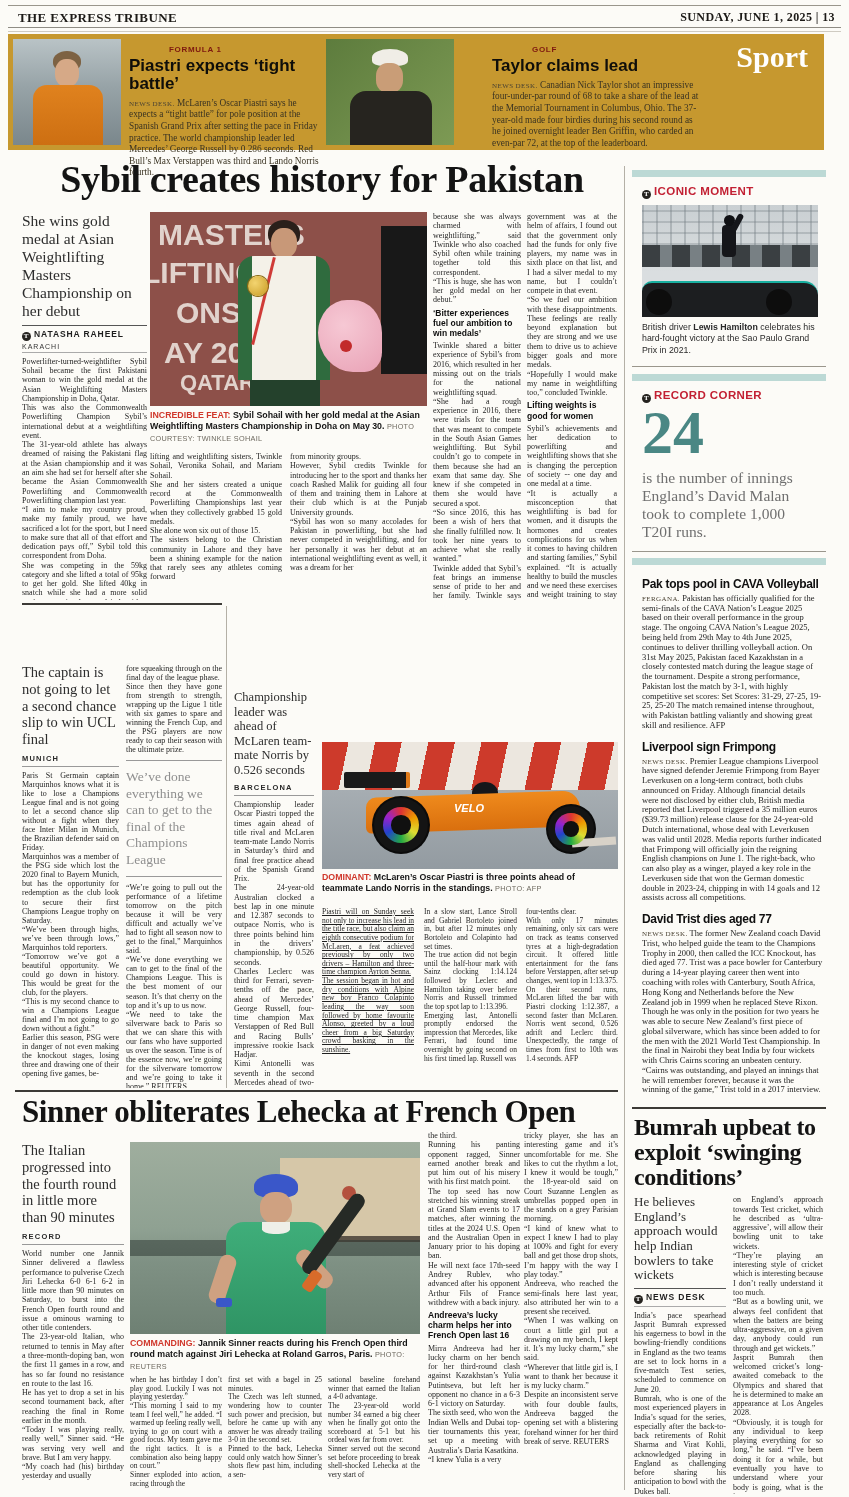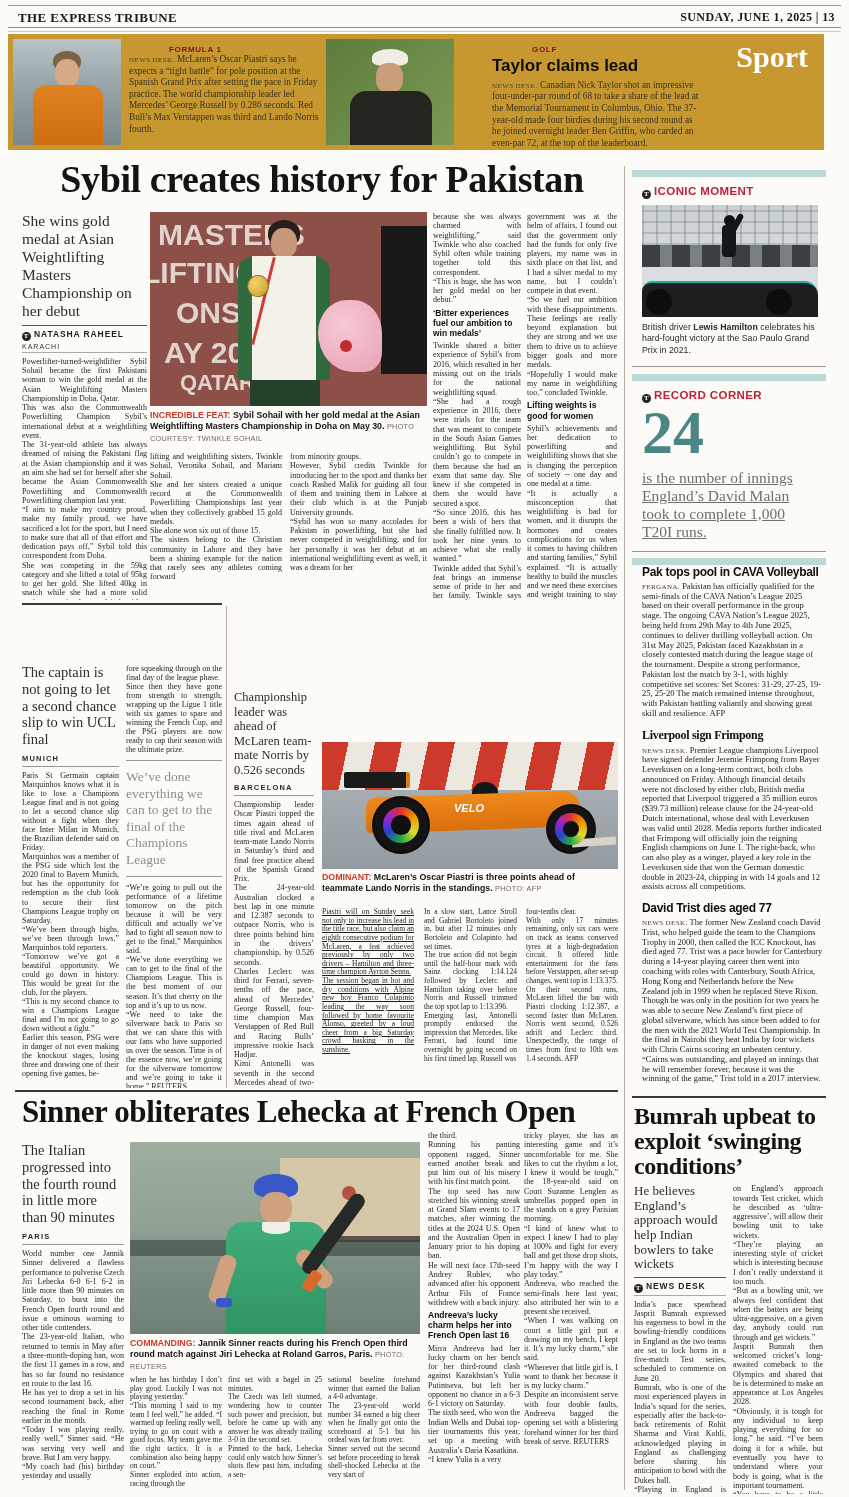--- a/index.html
+++ b/index.html
@@ -59,20 +59,21 @@
   <div class="abs dbl" style="left:8px;top:27px;width:833px;"></div>
 
   <div class="abs banner" style="left:8px;top:34px;width:816px;height:116px;">
     <div class="ph" style="left:5px;top:5px;width:108px;height:106px;background:linear-gradient(180deg,#b9c3c6 0%,#97a3a7 45%,#7a878c 100%);">
       <div class="abs" style="left:40px;top:12px;width:28px;height:20px;background:#7d6243;border-radius:50% 50% 40% 40%;"></div>
       <div class="abs" style="left:42px;top:20px;width:24px;height:28px;background:#d6a987;border-radius:45%;"></div>
       <div class="abs" style="left:20px;top:46px;width:70px;height:60px;background:linear-gradient(180deg,#e0821e,#cd6f12);border-radius:14px 14px 0 0;"></div>
     </div>
     <div class="abs" style="left:121px;top:11px;width:190px;">
       <div class="kick">FORMULA 1</div>
+      <div class="bhead">Piastri expects ‘tight battle’</div>
       <div class="bbody"><span class="lead">NEWS DESK.</span><span> McLaren’s Oscar Piastri says he expects a “tight battle” for pole position at the Spanish Grand Prix after setting the pace in Friday practice. The world championship leader led Mercedes’ George Russell by 0.286 seconds. Red Bull’s Max Verstappen was third and Lando Norris fourth.</span></div>
     </div>
     <div class="ph" style="left:318px;top:5px;width:128px;height:106px;background:linear-gradient(135deg,#5d7c3d,#7d9a54);">
       <div class="abs" style="left:46px;top:10px;width:36px;height:17px;background:#f0ede6;border-radius:50% 50% 30% 30%;"></div>
       <div class="abs" style="left:50px;top:24px;width:27px;height:30px;background:#c99d77;border-radius:42%;"></div>
       <div class="abs" style="left:24px;top:52px;width:82px;height:54px;background:#26241f;border-radius:16px 16px 0 0;"></div>
     </div>
     <div class="abs" style="left:456px;top:11px;width:208px;margin-left:28px;">
       <div class="kick">GOLF</div>
       <div class="bhead">Taylor claims lead</div>
@@ -191,21 +192,21 @@
 The true action did not begin until the half-hour mark with Sainz clocking 1:14.124 followed by Leclerc and Hamilton taking over before Norris and Russell trimmed the top spot lap to 1:13.396.
 Emerging last, Antonelli promptly endorsed the impression that Mercedes, like Ferrari, had found time overnight by going second on his first timed lap. Russell was</div>
   <div class="abs col bt bt-sm" style="left:526px;top:908px;width:92px;height:178px;">four-tenths clear.
 With only 17 minutes remaining, only six cars were on track as teams conserved tyres at a high-degradation circuit. It offered little entertainment for the fans before Verstappen, after set-up changes, went top in 1:13.375.
 On their second runs, McLaren lifted the bar with Piastri clocking 1:12.387, a second faster than McLaren. Norris went second, 0.526 adrift and Leclerc third. Unexpectedly, the range of times from first to 10th was 1.4 seconds. AFP</div>
 
   <div class="abs rule-dark" style="left:15px;top:1090px;width:603px;"></div>
   <div class="abs hl" style="left:22px;top:1096px;width:600px;font-size:31px;">Sinner obliterates Lehecka at French Open</div>
   <div class="abs col" style="left:22px;top:1142px;width:102px;height:352px;">
     <div class="deck" style="font-size:14.5px;">The Italian progressed into the fourth round in little more than 90 minutes</div>
-    <div class="city">PARIS</div>
+    <div class="city">RECORD</div>
     <div class="bt">World number one Jannik Sinner delivered a flawless performance to pulverise Czech Jiri Lehecka 6-0 6-1 6-2 in little more than 90 minutes on Saturday, to burst into the French Open fourth round and issue a ominous warning to other title contenders.
 The 23-year-old Italian, who returned to tennis in May after a three-month-doping ban, won the first 11 games in a row, and has so far found no resistance en route to the last 16.
 He has yet to drop a set in his second tournament back, after reaching the final in Rome earlier in the month.
 “Today I was playing really, really well,” Sinner said. “He was serving very well and brave. But I am very happy.
 “My coach had (his) birthday yesterday and usually</div>
   </div>
 
   <div class="ph" style="left:130px;top:1142px;width:290px;height:192px;background:linear-gradient(180deg,#9fae9e 0%,#8fa192 45%,#7f9184 62%,#6e8073 100%);">
     <div class="abs" style="left:150px;top:16px;width:140px;height:78px;background:#d6c7a8;border-bottom:6px solid #5d5448;"></div>
     <div class="abs" style="left:212px;top:44px;width:14px;height:14px;background:#b4513e;border-radius:50%;"></div>
@@ -264,29 +265,29 @@
       <div class="abs" style="left:80px;top:20px;width:14px;height:32px;background:#15161a;border-radius:4px;"></div>
       <div class="abs" style="left:82px;top:10px;width:11px;height:11px;background:#101114;border-radius:50%;"></div>
       <div class="abs" style="left:92px;top:8px;width:6px;height:20px;background:#15161a;border-radius:3px;transform:rotate(28deg);"></div>
     </div>
     <div class="hcap" style="margin:5px 0 0 10px;width:176px;"><span>British driver </span><b>Lewis Hamilton</b><span> celebrates his hard-fought victory at the Sao Paulo Grand Prix in 2021.</span></div>
 
     <div class="rule" style="margin:10px 0 0;"></div>
     <div class="tealbar" style="margin-top:7px;"></div>
     <div class="sb-label" style="margin:8px 0 2px 10px;"><span class="logo-dot">T</span><span>RECORD CORNER</span></div>
     <div class="big-num" style="margin-left:10px;">24</div>
-    <div class="innings" style="margin:8px 0 8px 10px;width:176px;text-decoration:underline;">is the number of innings England’s David Malan took to complete 1,000 T20I runs.</div>
+    <div class="innings" style="margin:8px 0 8px 10px;width:176px;">is the number of innings England’s David Malan took to complete 1,000 T20I runs.</div>
 
     <div class="rule" style="margin:10px 0 0;"></div>
     <div class="tealbar" style="margin-top:6px;"></div>
 
-    <div class="sb-head" style="margin:0 0 0 10px;">Pak tops pool in CAVA Volleyball</div>
+    <div class="sb-head" style="margin:12px 0 0 10px;">Pak tops pool in CAVA Volleyball</div>
     <div class="sb-bt" style="margin:3px 0 0 10px;width:181px;"><span class="lead">FERGANA.</span><span> Pakistan has officially qualified for the semi-finals of the CAVA Nation’s League 2025 based on their overall performance in the group stage. The ongoing CAVA Nation’s League 2025, being held from 29th May to 4th June 2025, continues to deliver thrilling volleyball action. On 31st May 2025, Pakistan faced Kazakhstan in a closely contested match during the league stage of the tournament. Despite a strong performance, Pakistan lost the match by 3-1, with highly competitive set scores: Set Scores: 31-29, 27-25, 19-25, 25-20 The match remained intense throughout, with Pakistan battling valiantly and showing great skill and resilience. AFP</span></div>
 
-    <div class="sb-head" style="margin:9px 0 0 10px;font-family:Liberation Serif, serif;">Liverpool sign Frimpong</div>
+    <div class="sb-head" style="margin:9px 0 0 10px;">Liverpool sign Frimpong</div>
     <div class="sb-bt" style="margin:3px 0 0 10px;width:181px;"><span class="lead">NEWS DESK.</span><span> Premier League champions Liverpool have signed defender Jeremie Frimpong from Bayer Leverkusen on a long-term contract, both clubs announced on Friday. Although financial details were not disclosed by either club, British media reported that Liverpool triggered a 35 million euros ($39.73 million) release clause for the 24-year-old Dutch international, whose deal with Leverkusen was valid until 2028. Media reports further indicated that Frimpong will officially join the reigning English champions on June 1. The right-back, who can also play as a winger, played a key role in the Leverkusen side that won the German domestic double in 2023-24, chipping in with 14 goals and 12 assists across all competitions.</span></div>
 
     <div class="sb-head" style="margin:9px 0 0 10px;">David Trist dies aged 77</div>
     <div class="sb-bt" style="margin:3px 0 0 10px;width:181px;"><span class="lead">NEWS DESK.</span><span> The former New Zealand coach David Trist, who helped guide the team to the Champions Trophy in 2000, then called the ICC Knockout, has died aged 77. Trist was a pace bowler for Canterbury during a 14-year playing career then went into coaching with roles with Canterbury, South Africa, Hong Kong and Netherlands before the New Zealand job in 1999 when he replaced Steve Rixon. Though he was only in the position for two years he was able to secure New Zealand’s first piece of global silverware, which has since been added to for the men with the 2021 World Test Championship. In the final in Nairobi they beat India by four wickets with Chris Cairns scoring an unbeaten century. “Cairns was outstanding, and played an innings that he will remember forever, because it was the winning of the game,” Trist told in a 2017 interview.</span></div>
 
     <div class="rule-dark" style="margin:12px 0 0;"></div>
     <div class="hl" style="margin:6px 0 0 2px;font-size:24px;width:190px;">Bumrah upbeat to exploit ‘swinging conditions’</div>
 
     <div style="display:flex;gap:7px;margin:6px 0 0 2px;">
       <div class="col" style="width:92px;height:400px;">

